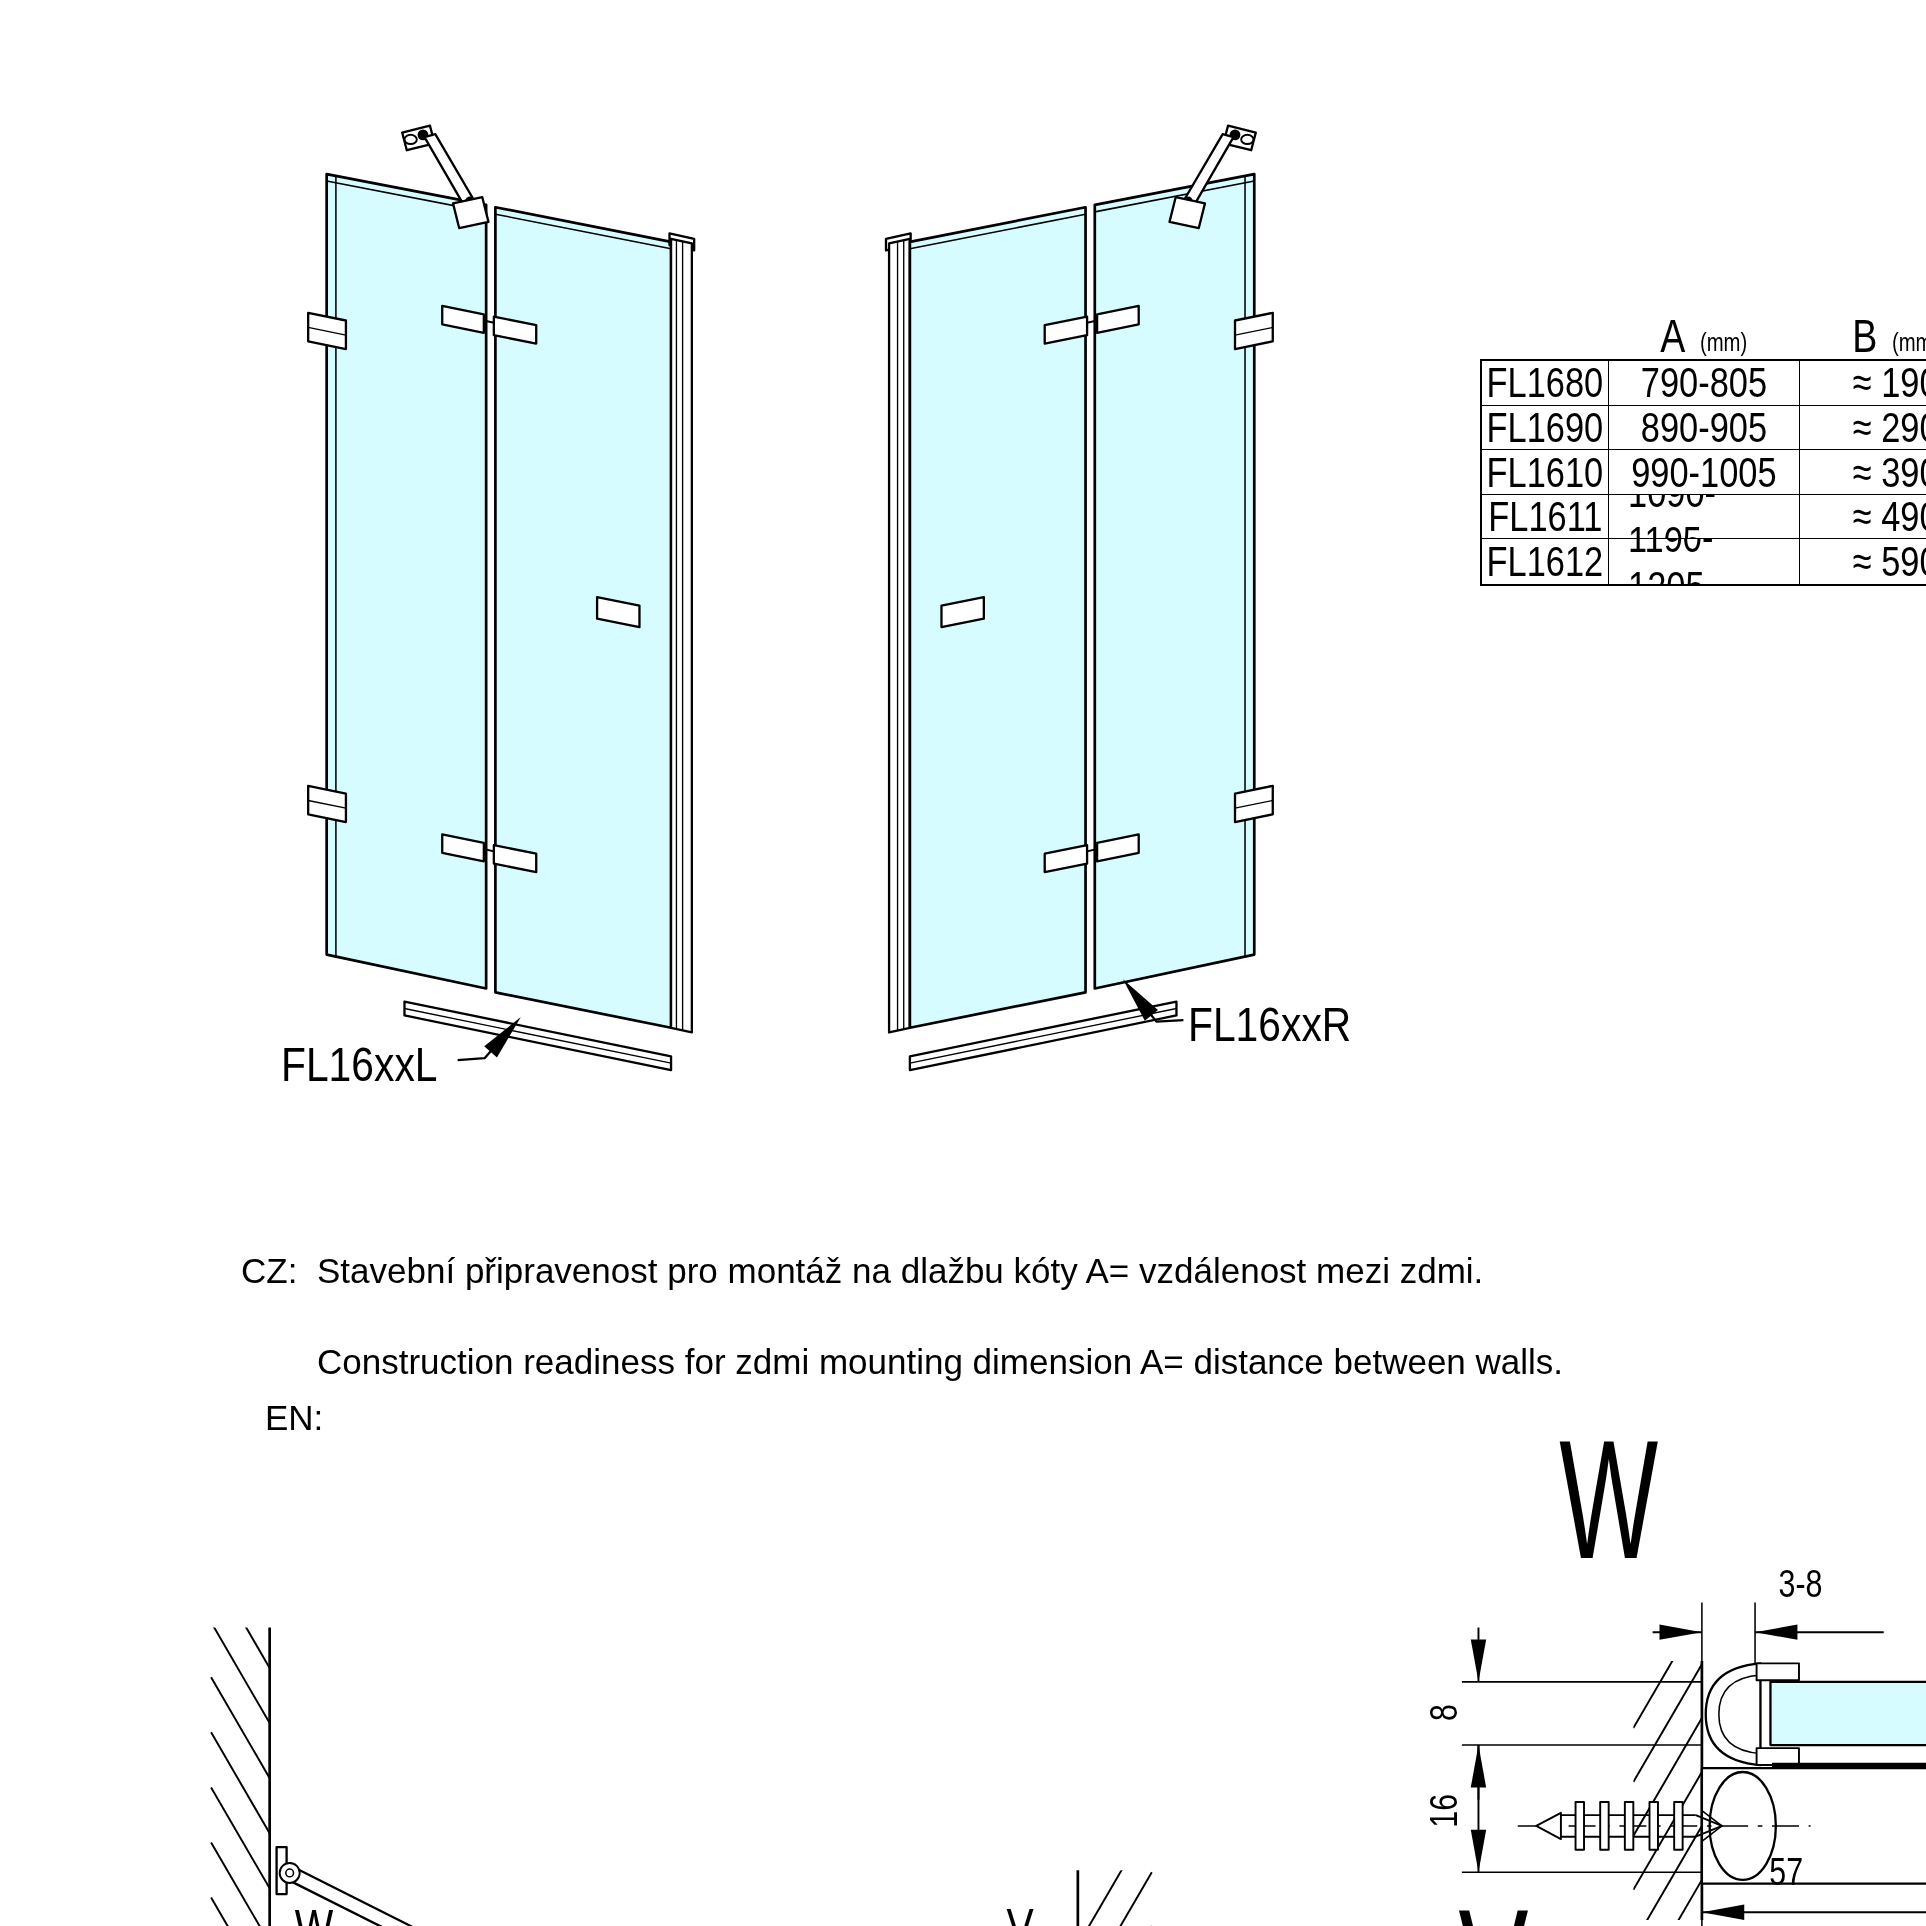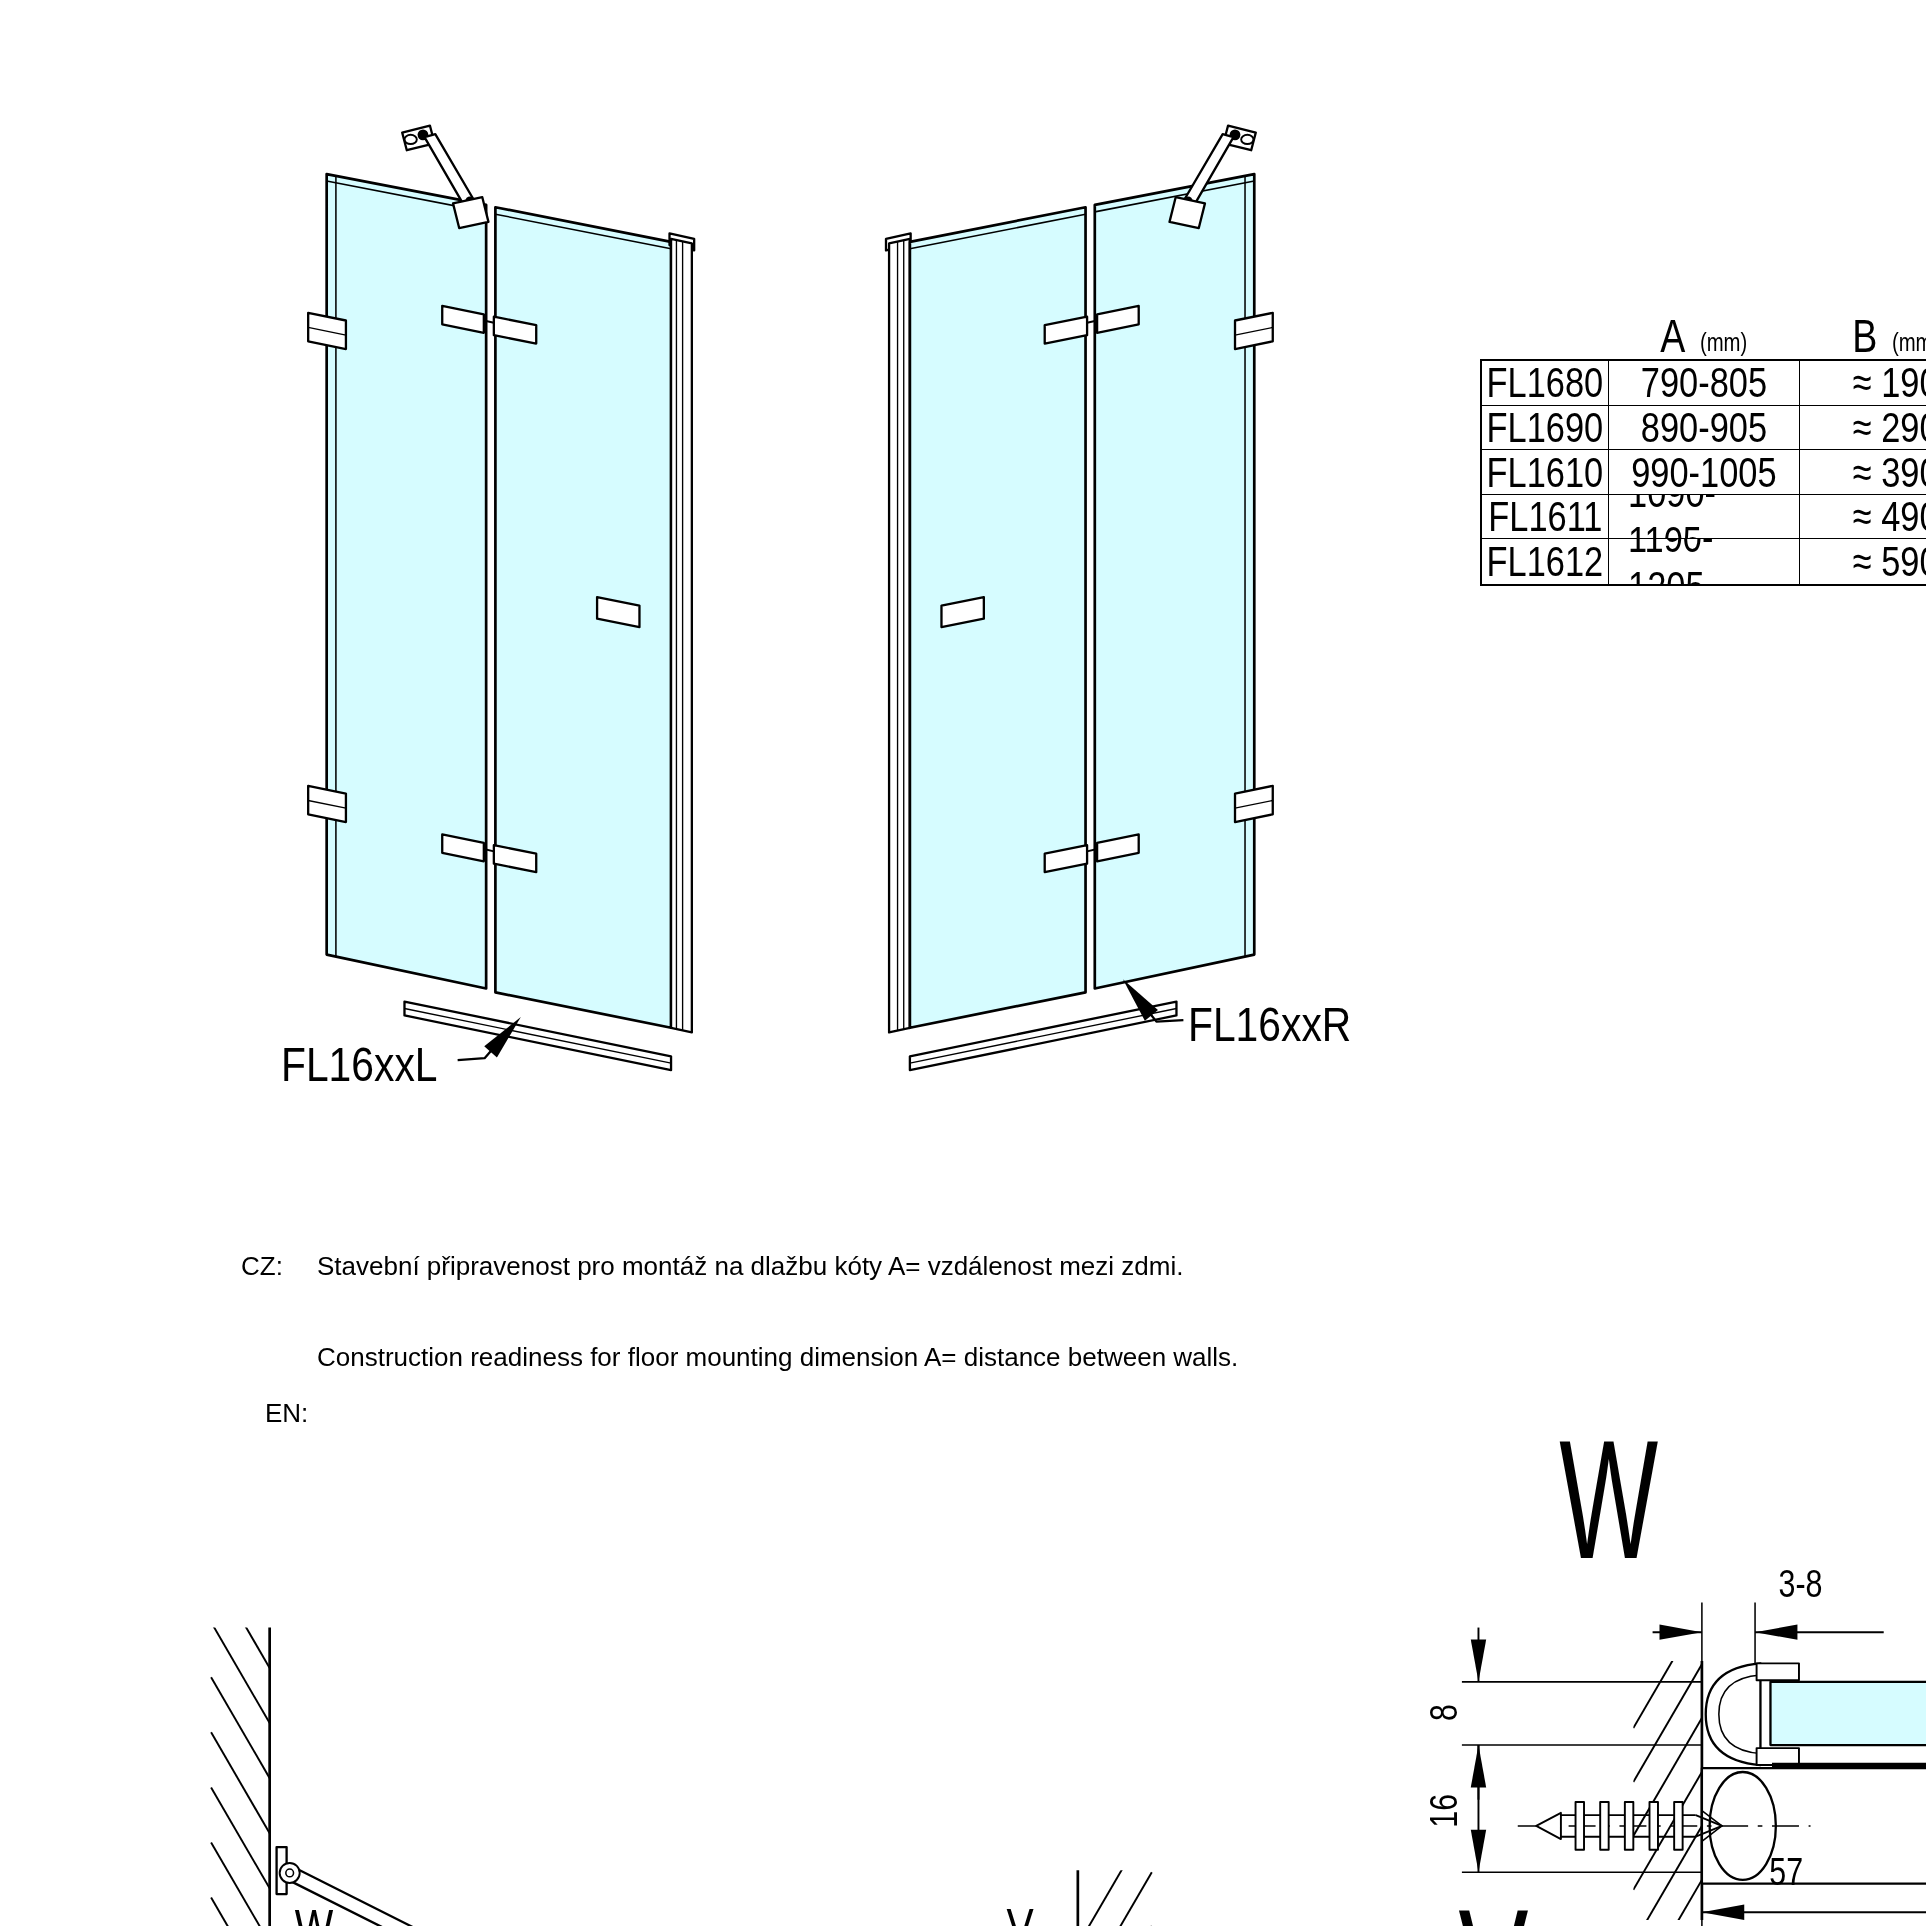--- a/index.html
+++ b/index.html
@@ -12,21 +12,21 @@
   .t { position:absolute; white-space:nowrap; color:#000; }
   .center { display:flex; align-items:center; justify-content:center; }
   .cond { display:inline-block; transform:scaleX(0.8); transform-origin:center; }
   .cond62 { display:inline-block; transform:scaleX(0.62); transform-origin:center; }
   .cond85 { display:inline-block; transform:scaleX(0.85); transform-origin:left center; }
   .dim { font-size:38px; }
   .dim-rot { transform:rotate(-90deg); }
   .big-letter { font-size:169px; line-height:1; }
   .plan-letter { font-size:51px; }
   .fl-label { font-size:48px; }
-  .note { font-size:26px; }
+  .note { font-size:35px; }
   
   #spec-table {
     position:absolute; left:1480px; top:359px; width:513px; height:227px;
     border:2.3px solid #000; box-sizing:border-box;
     display:grid; grid-template-columns:127px 191px 1fr; grid-auto-rows:1fr;
   }
   #spec-table .cell {
     border-right:1.9px solid #000; border-bottom:1.9px solid #000;
     display:flex; align-items:center; justify-content:center;
     font-size:43px; overflow:hidden;
@@ -457,21 +457,21 @@
         <span class="cond">1190-1205</span>
       </div>
   <div class="cell last-col last-row">
         <span class="cond">≈ 590</span>
       </div>
 </div>
 
 <div class="t note" style="left:241px; top:1251px;">CZ:</div>
 <div class="t note" style="left:317px; top:1251px;">Stavební připravenost pro montáž na dlažbu kóty A= vzdálenost mezi zdmi.</div>
 <div class="t note" style="left:241px; top:1398px;margin-left:24px;">EN:</div>
-<div class="t note" style="left:317px; top:1342px;">Construction readiness for floor mounting dimension A= distance between walls.</div>
+<div class="t note" style="left:317px; top:1342px;">Construction readiness for zdmi mounting dimension A= distance between walls.</div>
 
 <div class="t plan-letter center" style="left:274px; top:1899px; width:81px;">
   <span class="cond">W</span>
 </div>
 <div class="t plan-letter center" style="left:980px; top:1898px; width:81px;">
   <span class="cond">V</span>
 </div>
 
 <div class="t big-letter center" style="left:1522px; top:1430px; width:173px; height:139px;">
   <span class="cond62">W</span>

